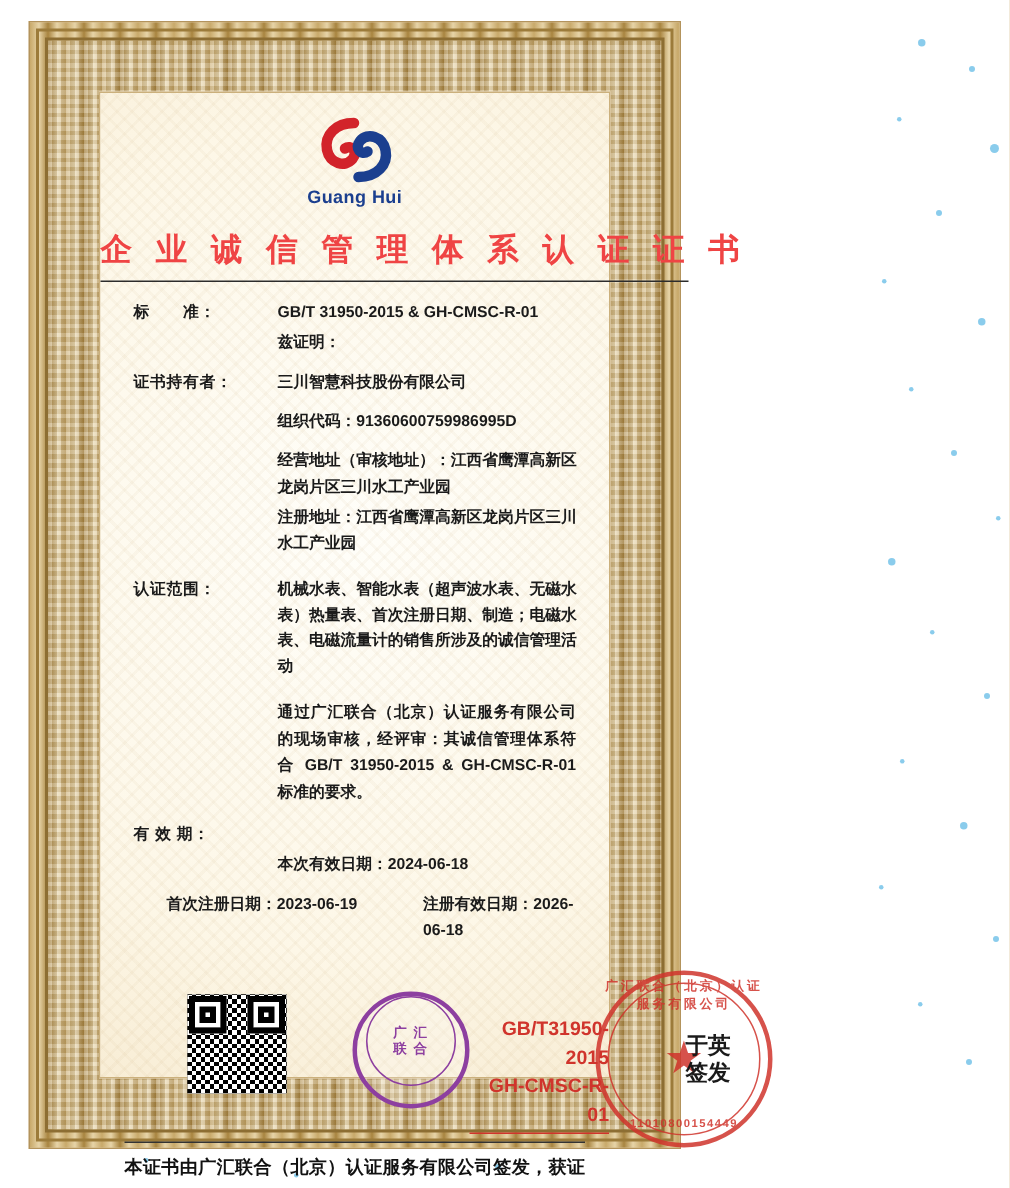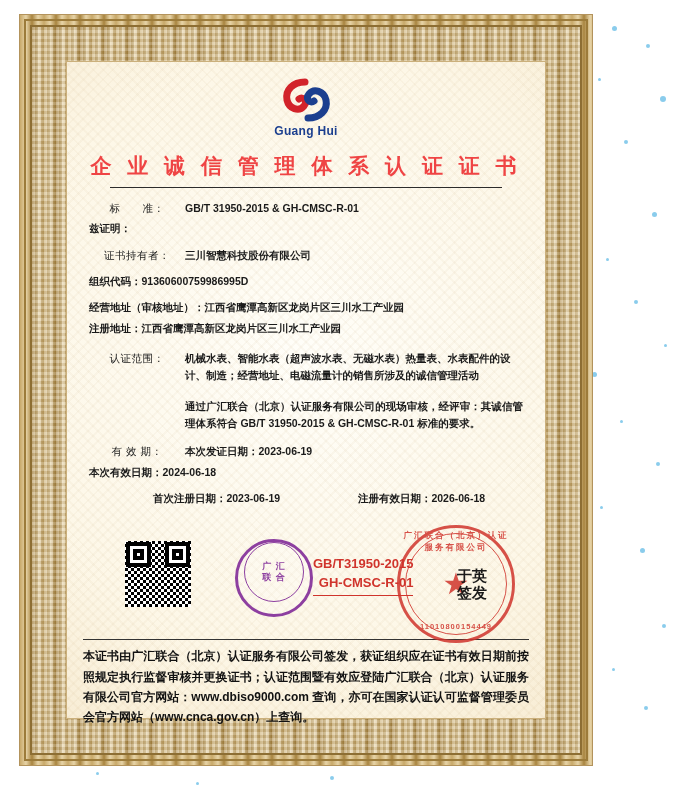--- a/index.html
+++ b/index.html
@@ -19,21 +19,21 @@
     position: absolute;
     border-radius: 50%;
     background: #29a3dd;
     opacity: .55;
   }
   
   .cert {
     position: absolute;
     left: 19px;
     top: 14px;
-    width: 574px;
+    width: 435px;
     height: 752px;
     background: #fdfbf2;
     border: 1px solid #b3935c;
     box-sizing: border-box;
   }
   .border-band {
     position: absolute;
     inset: 0;
     background:
       repeating-linear-gradient(90deg,
@@ -121,29 +121,29 @@
     color: #1a1a1a;
     line-height: 1.65;
   }
   .row {
     display: flex;
     margin-bottom: 3px;
   }
   .row .lbl {
     width: 96px;
     flex: 0 0 96px;
-    font-weight: normal;
+    font-weight: bold;
     letter-spacing: .5px;
-    text-align: center;
   }
   .row .val {
     flex: 1;
     font-weight: bold;
   }
   .sub {
+    margin-left: 96px;
     font-weight: bold;
     font-size: 10.5px;
     margin-bottom: 3px;
   }
   .spacer6 { height: 6px; }
   .spacer10 { height: 10px; }
   .para {
     margin-left: 96px;
     font-weight: bold;
     font-size: 10.5px;
@@ -350,32 +350,31 @@
       <div class="spacer6"></div>
       <div class="sub">组织代码：91360600759986995D</div>
       <div class="spacer6"></div>
       <div class="sub">经营地址（审核地址）：江西省鹰潭高新区龙岗片区三川水工产业园</div>
       <div class="sub">注册地址：江西省鹰潭高新区龙岗片区三川水工产业园</div>
 
       <div class="spacer10"></div>
 
       <div class="row">
         <div class="lbl">认证范围：</div>
-        <div class="val">机械水表、智能水表（超声波水表、无磁水表）热量表、水表配件的设计、制造；经营地址、电磁流量计的销售所涉及的诚信管理活动</div>
+        <div class="val">机械水表、智能水表（超声波水表、无磁水表）热量表、首次注册日期、制造；电磁水表、电磁流量计的销售所涉及的诚信管理活动</div>
       </div>
 
       <div class="spacer10"></div>
 
       <div class="para">通过广汇联合（北京）认证服务有限公司的现场审核，经评审：其诚信管理体系符合 GB/T 31950-2015 &amp; GH-CMSC-R-01 标准的要求。</div>
 
       <div class="spacer10"></div>
 
       <div class="row">
         <div class="lbl">有 效 期：</div>
-        <div class="val">本次发证日期：2023-06-19</div>
       </div>
       <div class="sub">本次有效日期：2024-06-18</div>
 
       <div class="twocol">
         <div class="c1">
           <span>首次注册日期：</span><span>2023-06-19</span>
         </div>
         <div>
           <span>注册有效日期：</span><span>2026-06-18</span>
         </div>

